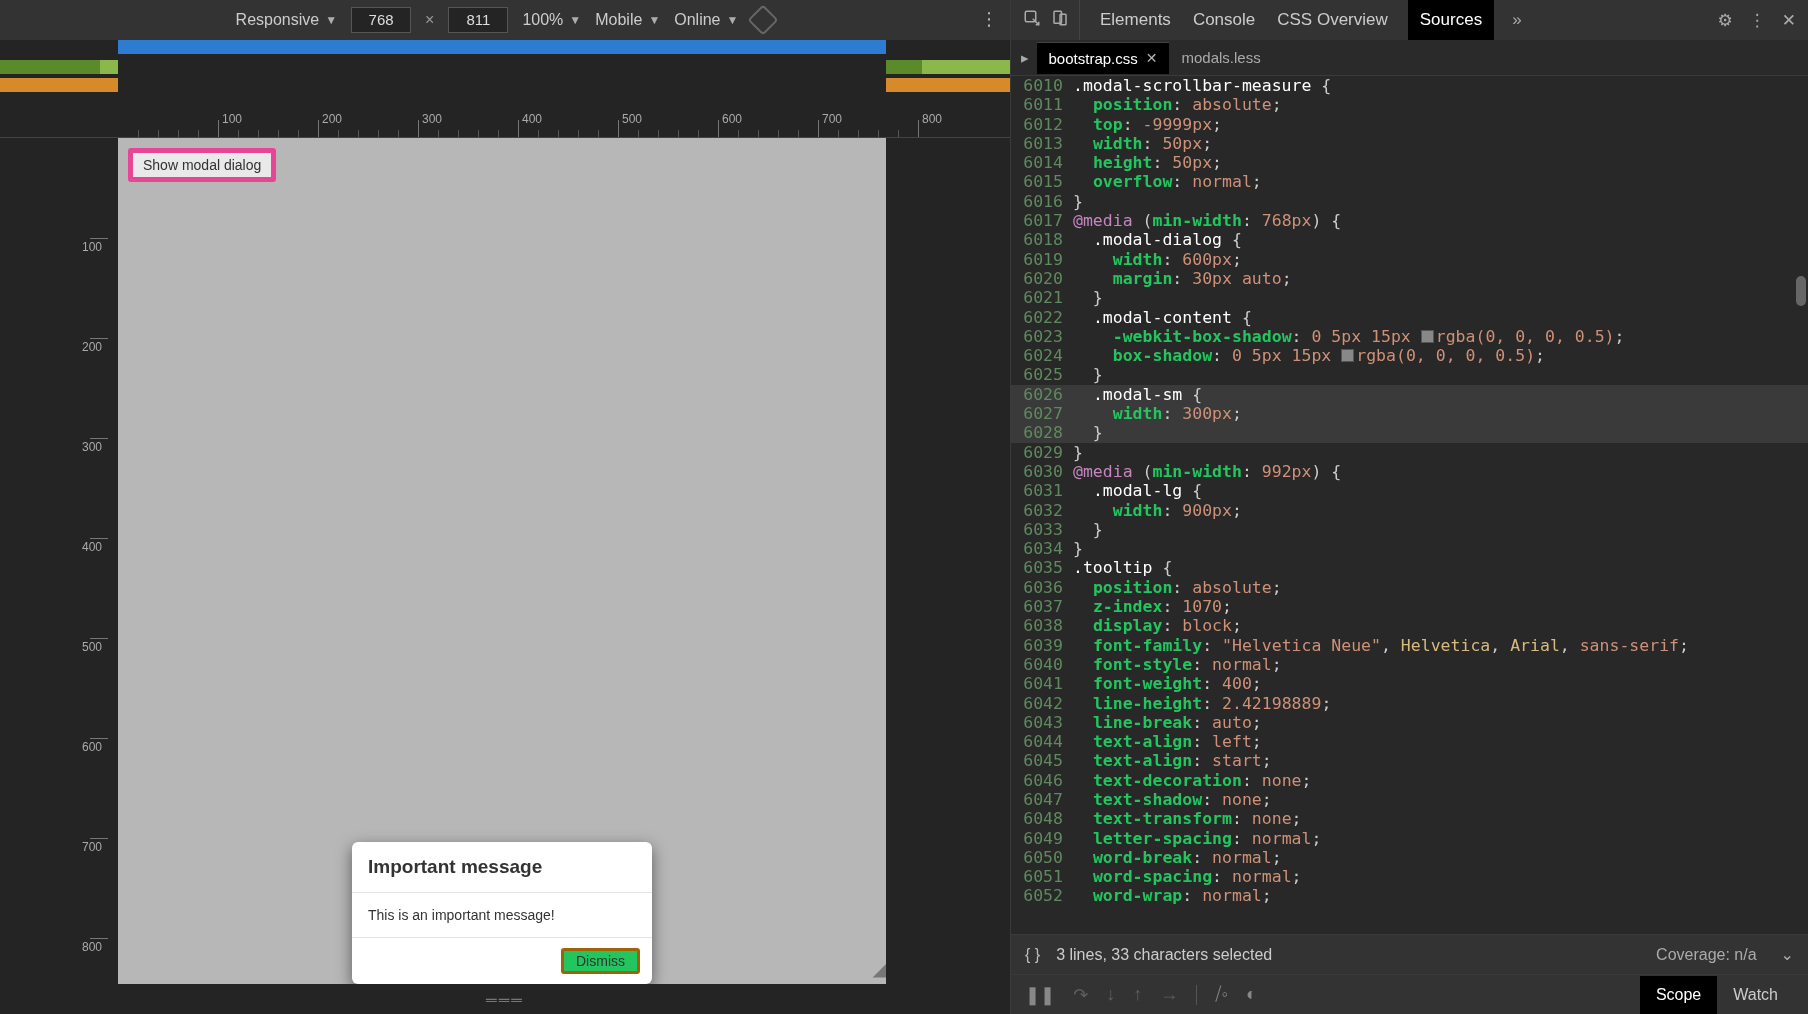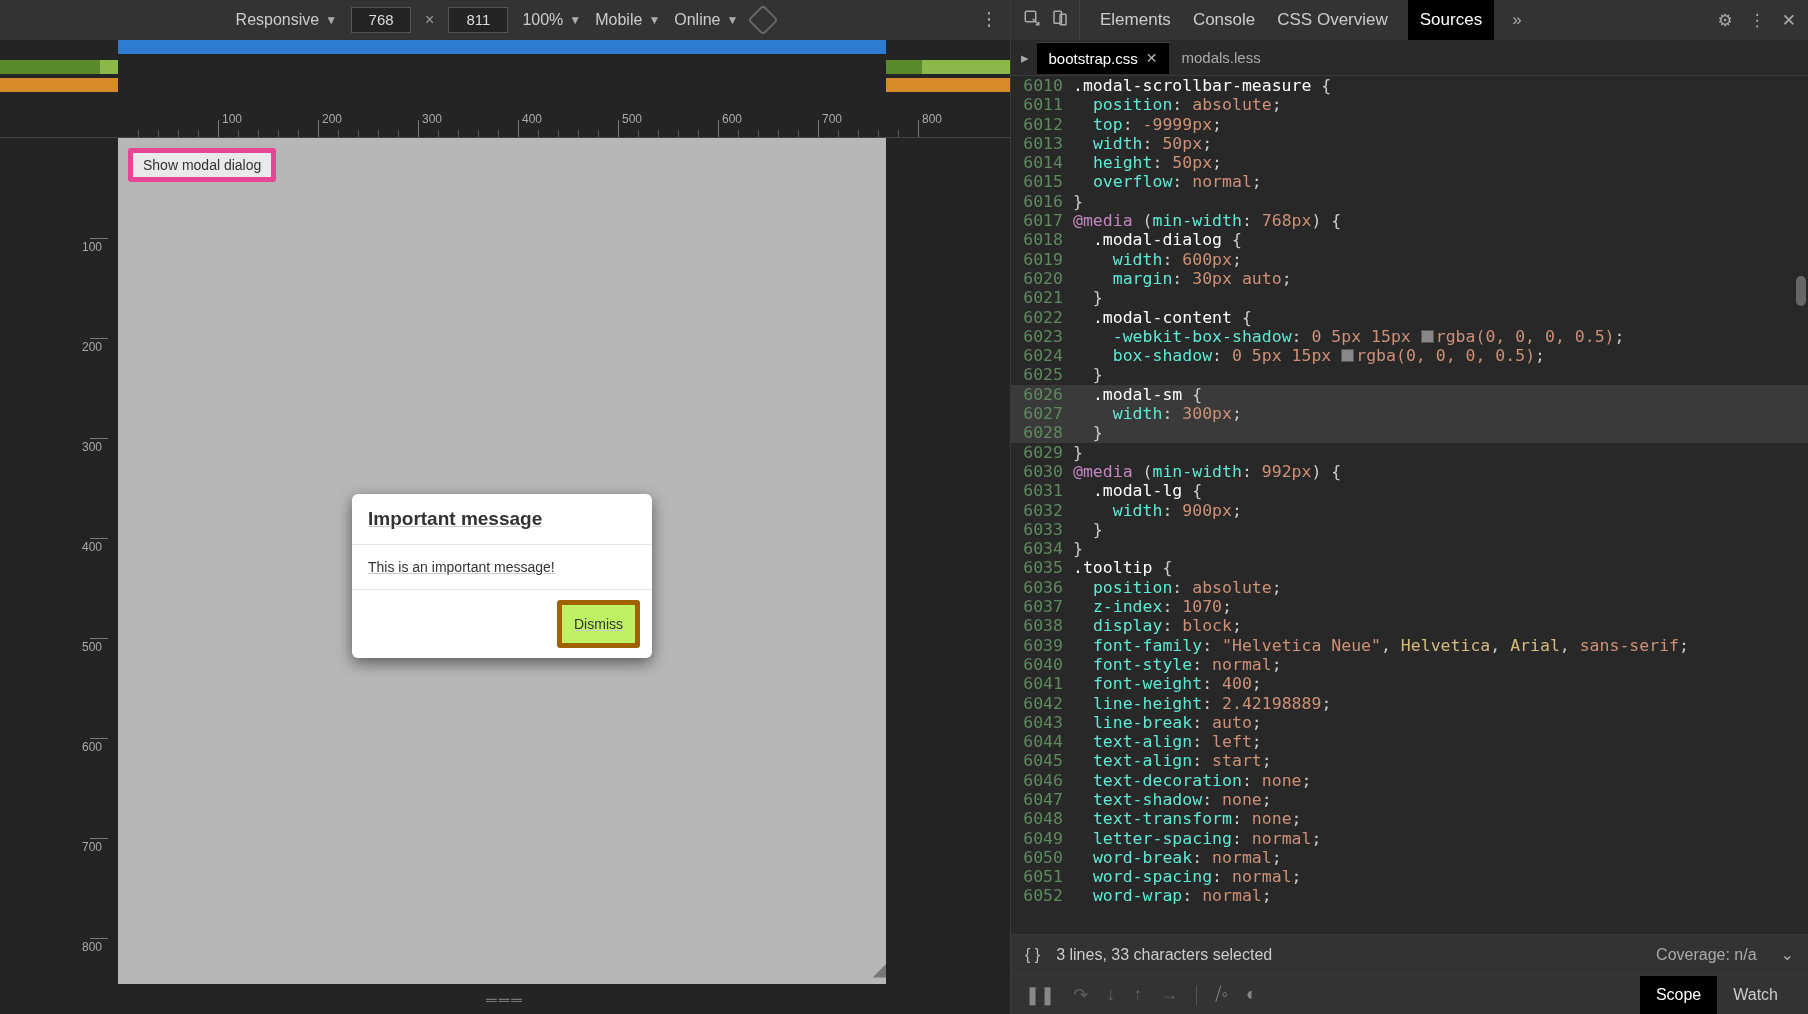--- a/index.html
+++ b/index.html
@@ -111,37 +111,36 @@
   border: 5px solid #ec4899;
   border-radius: 3px;
   padding: 4px 10px;
   font-size: 14px;
   color: #333;
   cursor: pointer;
 }
 .backdrop {
   position:absolute; inset:0;
   background: rgba(0,0,0,.02);
-  display:flex; align-items:center; justify-content:center;
+  display:flex; align-items:flex-end; justify-content:center;
   padding-top:30px;
-  text-decoration:underline;
 }
 .modal {
   width: 300px;
   background:#fff;
   border-radius:6px;
   box-shadow: 0 5px 15px rgba(0,0,0,.5);
   overflow:hidden;
 }
 .modal-head { padding: 14px 16px; border-bottom:1px solid #e5e5e5; font-size:19px; font-weight:600; color:#333; }
 .modal-body { padding: 14px 16px; font-size:14px; color:#333; border-bottom:1px solid #e5e5e5; }
 .modal-foot { padding: 10px 12px; display:flex; justify-content:flex-end; }
 .btn-dismiss {
-  background:#bef264; border:5px solid #a16207; border-radius:3px;
-  padding:11px 12px; font-size:14px; color:#333; cursor:pointer;
+  background:#22c55e; border:3px solid #a16207; border-radius:3px;
+  padding:2px 12px; font-size:14px; color:#333; cursor:pointer;
 }
 .resize-grip {
   position:absolute;
   right:-2px;
   bottom:4px;
   color:#777;
   font-size:20px;
   transform: rotate(0deg);
 }
 .dock-handle {
@@ -212,21 +211,21 @@
 .gutter {
   width: 62px;
   text-align: right;
   padding-right: 10px;
   color:#5f8a5f;
   user-select:none;
   flex-shrink:0;
 }
 .code { color:#ddd; }
 .t-sel { color:#ffffff; }
-.t-prop { color:#5eead4; }
+.t-prop { color:#22c55e;font-weight:bold; }
 .t-val { color:#ce9178; }
 .t-punc { color:#ccc; }
 .t-str { color:#ce9178; }
 .t-mq { color:#c586c0; }
 .t-mqv { color:#d7ba7d; }
 .swatch { display:inline-block; width:13px; height:13px; background:#888; vertical-align:-1px; margin-right:2px; border:1px solid #555; }
 
 .status-bar {
   height: 40px;
   background:#333;

